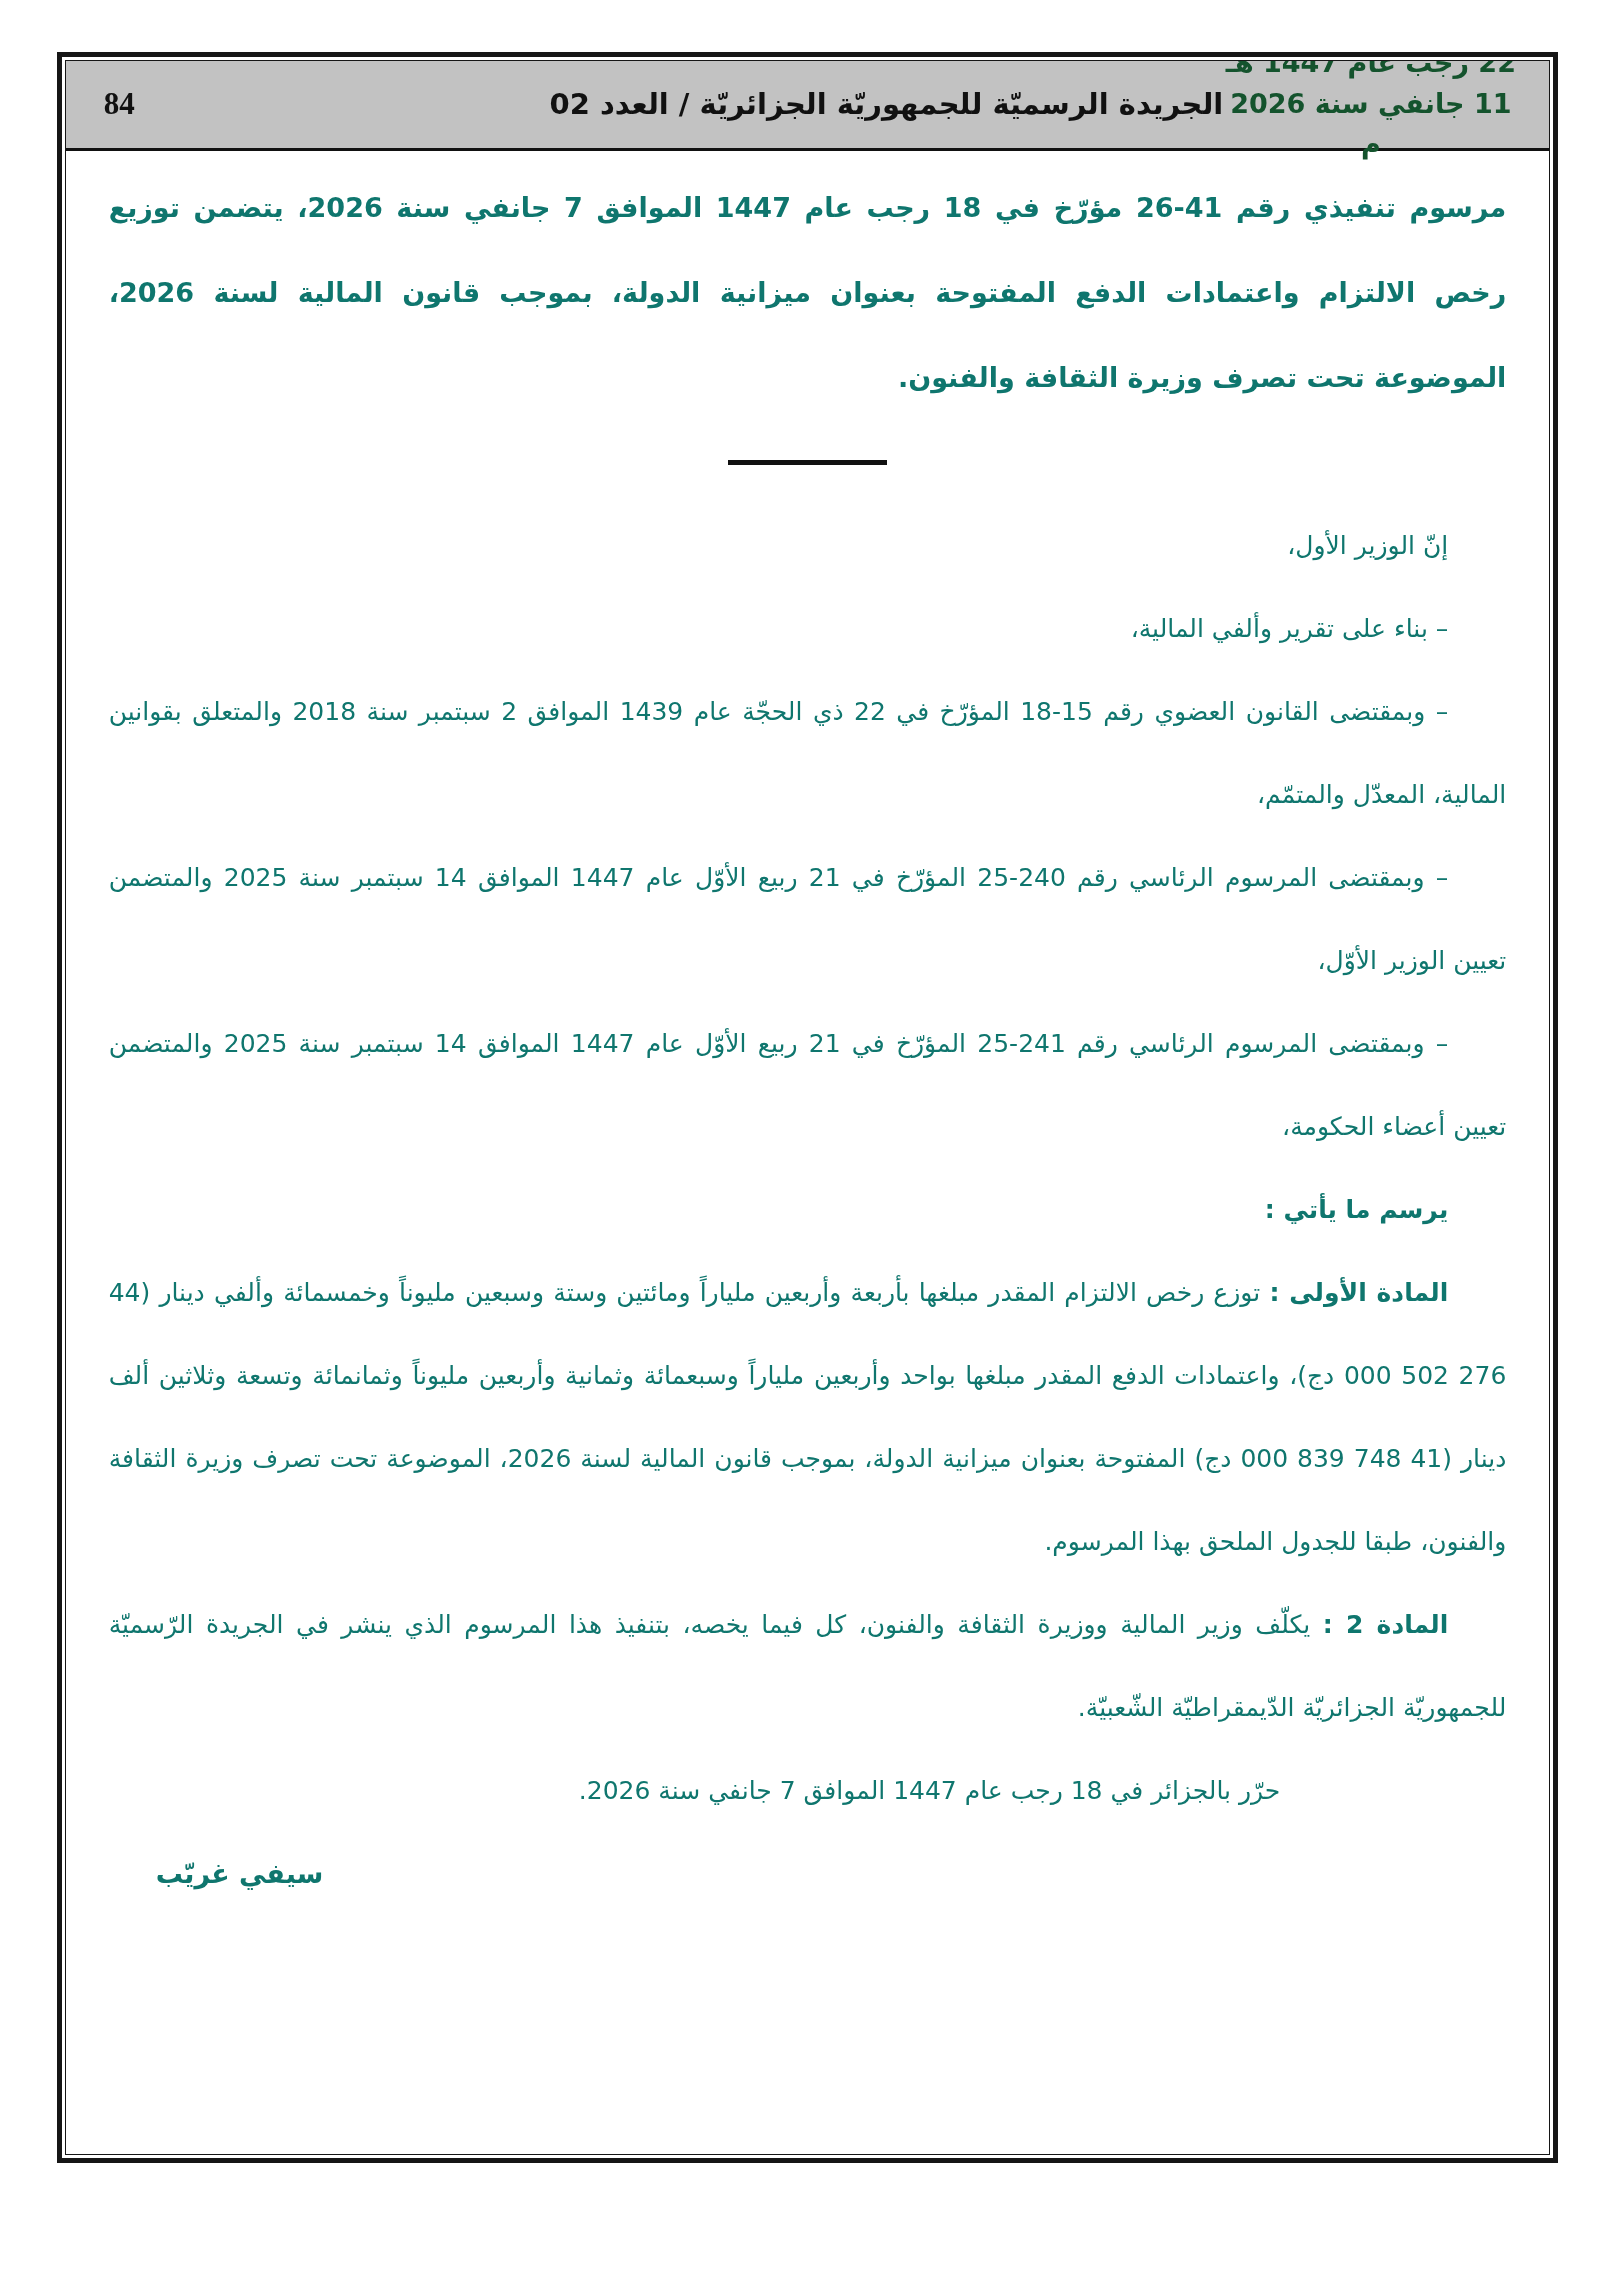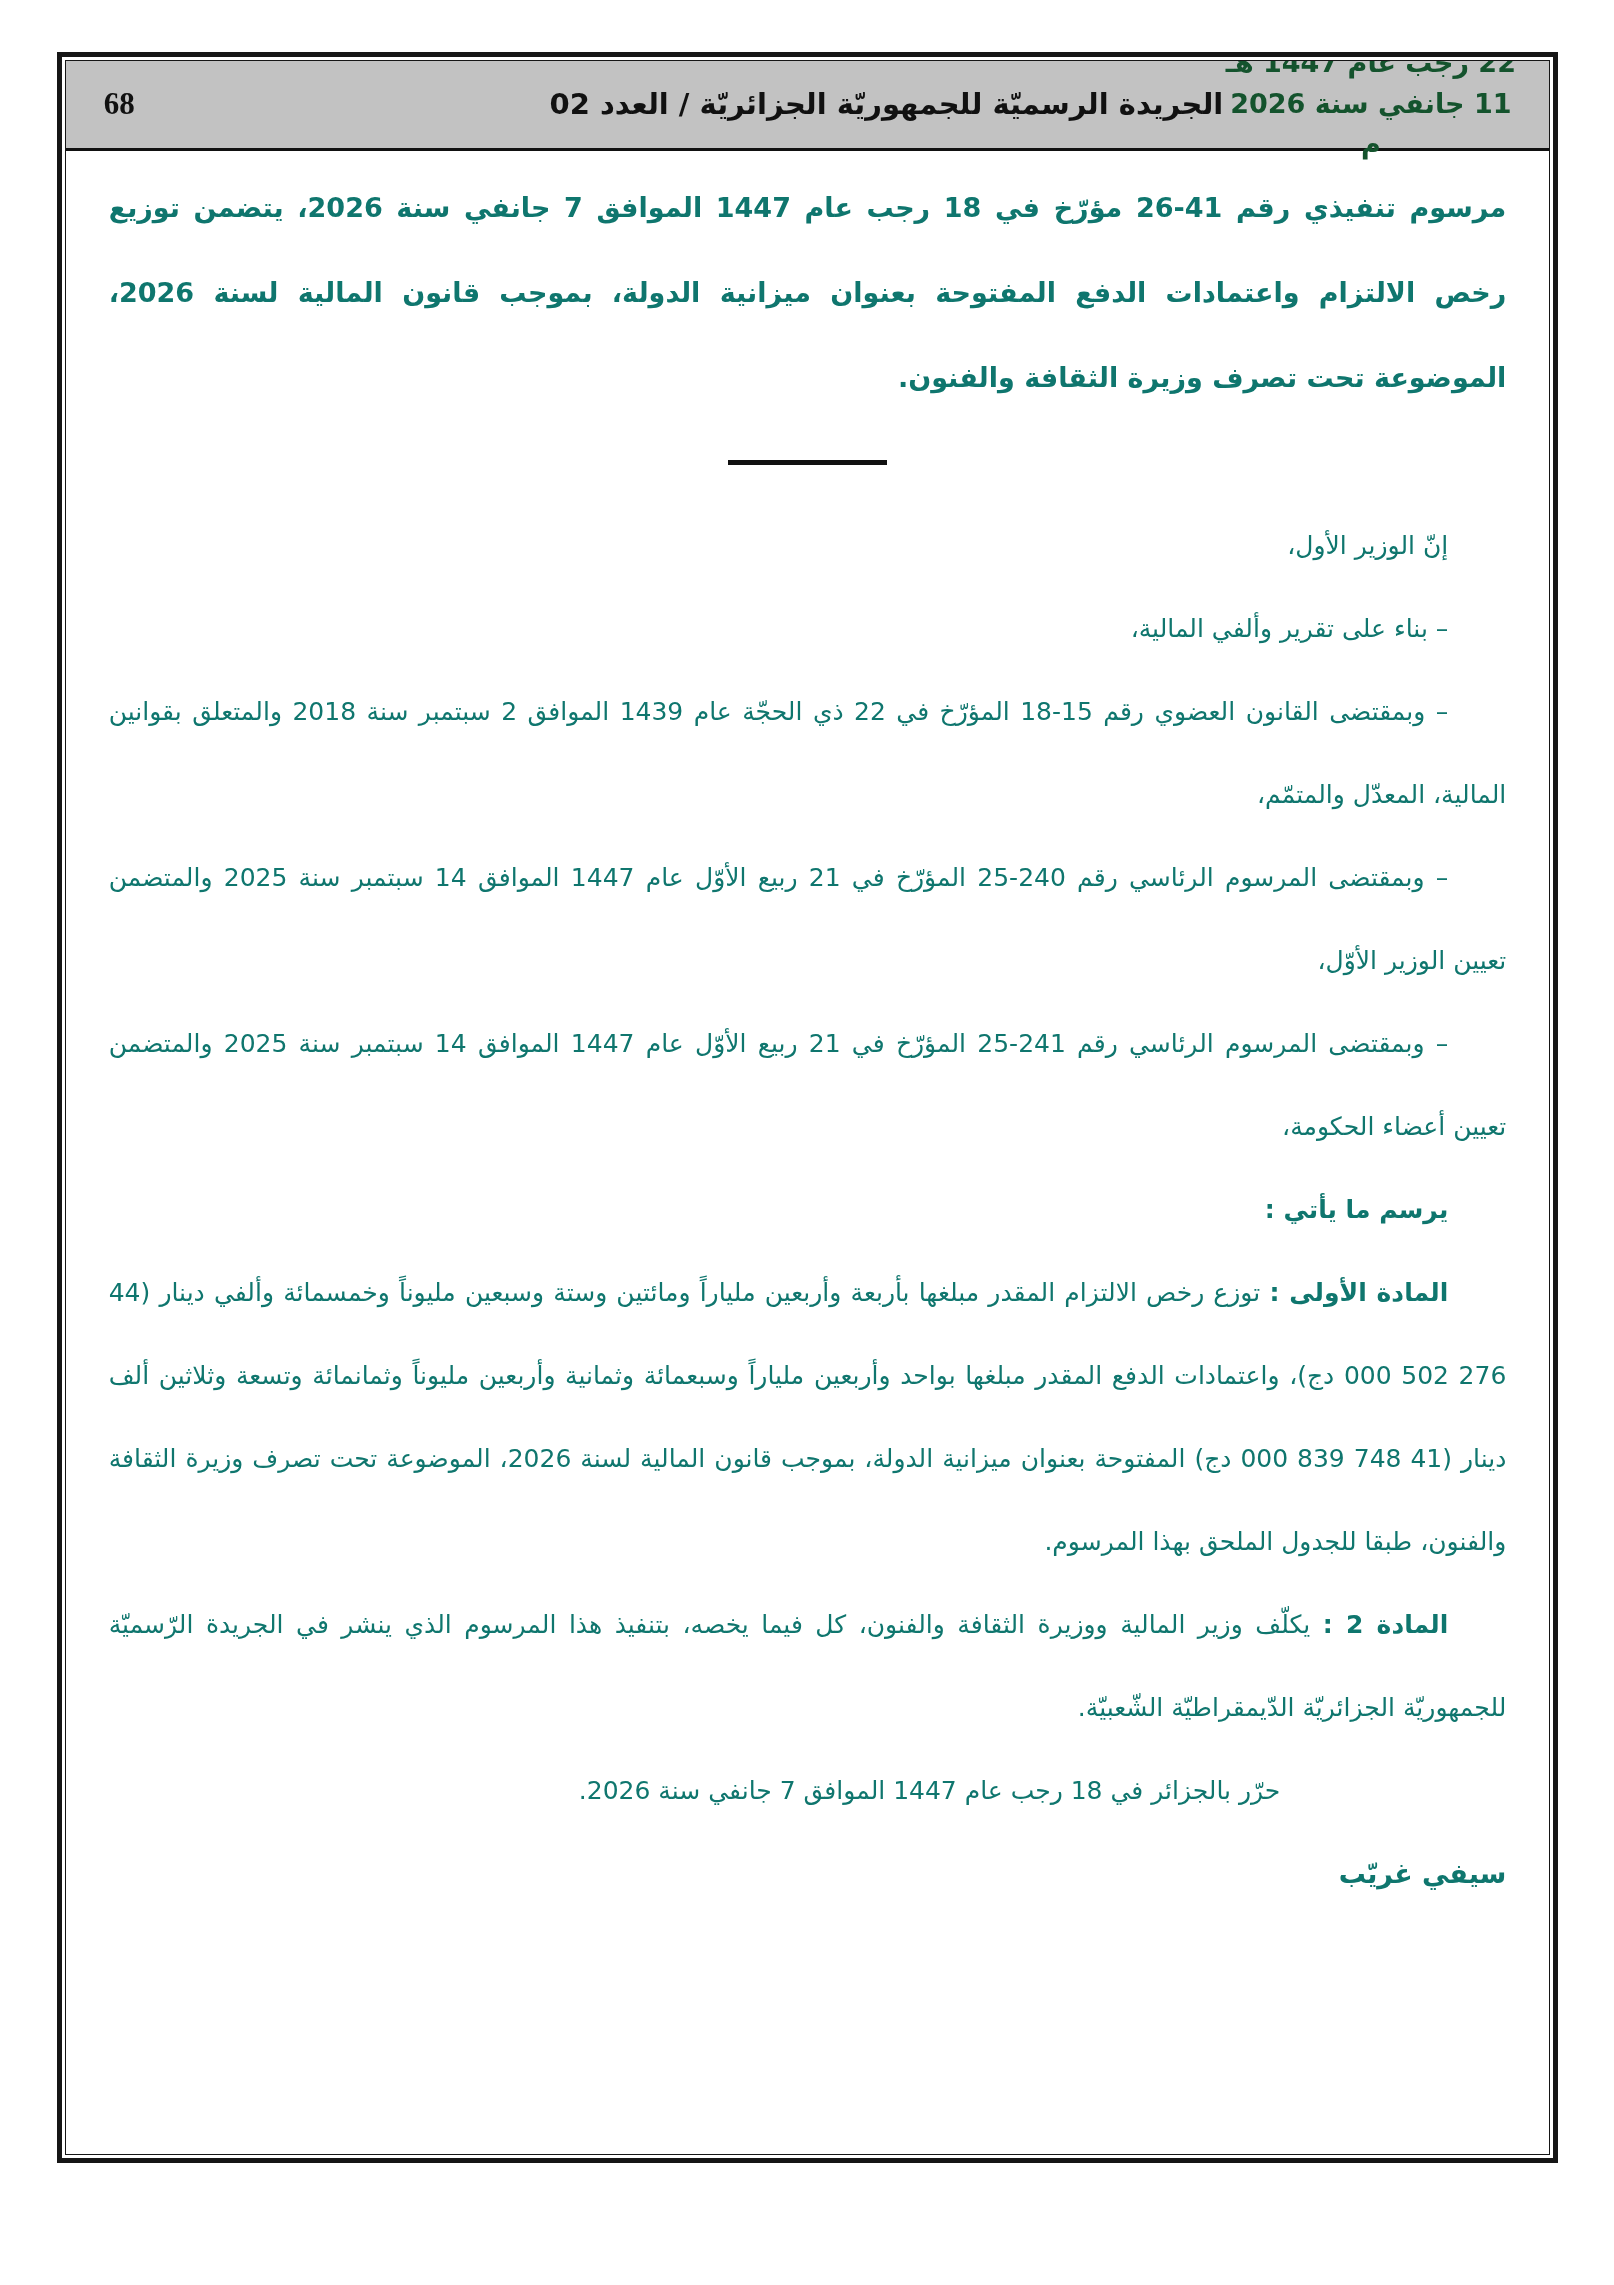--- a/index.html
+++ b/index.html
@@ -40,32 +40,32 @@
   p.decree-title{
     font-weight:bold;font-size:27px;line-height:85px;
   }
   .indent{text-indent:58px;}
   .divider{
     width:159px;height:4.5px;background:#111;margin:40px auto 39px auto;
   }
   .b{font-weight:bold;}
   p.place-date{text-indent:226px;}
   p.signature{
-    direction:ltr;text-align:right;font-weight:bold;font-size:27px;
+    direction:ltr;text-align:left;font-weight:bold;font-size:27px;
     padding-left:47px;text-indent:0;
   }
 </style>
 </head>
 <body>
 
 <div class="frame">
   <div class="frame-inner">
 
     <div class="gazette-header">
-      <div class="hdr-page-no">68</div>
+      <div class="hdr-page-no">84</div>
       <div class="hdr-title">الجريدة الرسميّة للجمهوريّة الجزائريّة / العدد 02</div>
       <div class="hdr-dates">
         <div>22 رجب عام 1447 هـ</div>
         <div>11 جانفي سنة 2026 م</div>
       </div>
     </div>
 
     <div class="body-area">
 
       <p class="decree-title">مرسوم تنفيذي رقم 41-26 مؤرّخ في 18 رجب عام 1447 الموافق 7 جانفي سنة 2026، يتضمن توزيع رخص الالتزام واعتمادات الدفع المفتوحة بعنوان ميزانية الدولة، بموجب قانون المالية لسنة 2026، الموضوعة تحت تصرف وزيرة الثقافة والفنون.</p>

